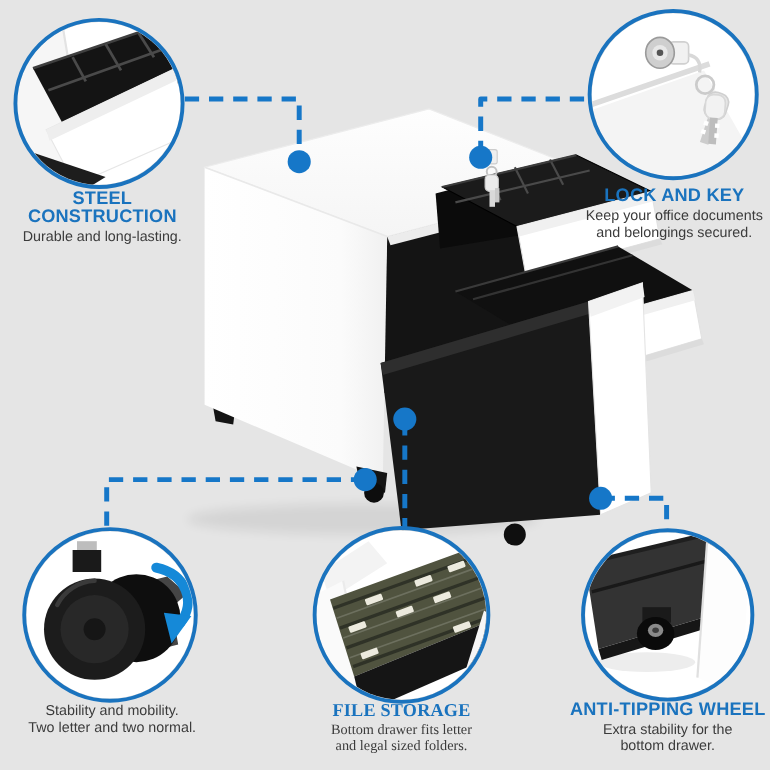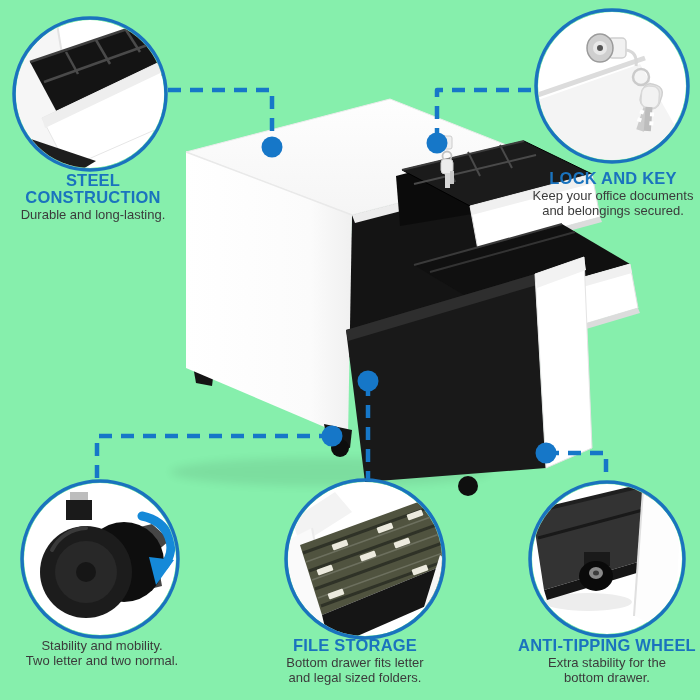--- a/index.html
+++ b/index.html
@@ -1,18 +1,18 @@
 <!DOCTYPE html>
 <html><head>
 <meta charset="utf-8">
 <style>
   html,body{margin:0;padding:0;background:#ffffff;}
   #stage{
     position:relative;width:700px;height:700px;overflow:hidden;
-    background:#86efac;
+    background:#e5e5e5;
     font-family:"Liberation Sans", sans-serif;
   }
   #scene{position:absolute;left:0;top:0;}
   .callout-text{position:absolute;text-align:center;}
   .callout-title{
     font-size:16.5px;font-weight:bold;letter-spacing:.2px;
     line-height:17px;color:#1a73be;
   }
   .callout-desc{
     margin-top:2px;font-size:13px;line-height:14.5px;color:#3b3b3b;
@@ -265,21 +265,21 @@
     <div class="callout-title">LOCK AND KEY</div>
     <div class="callout-desc">Keep your office documents
 and belongings secured.</div>
   </div>
 
   <div class="callout-text" style="left:2px;top:637px;width:200px;">
     <div class="callout-desc">Stability and mobility.
 Two letter and two normal.</div>
   </div>
 
-  <div class="callout-text" style="left:258px;top:637px;width:194px;">
+  <div class="callout-text" style="left:268px;top:637px;width:194px;font-family:Liberation Serif, serif;">
     <div class="callout-title">FILE STORAGE</div>
     <div class="callout-desc">Bottom drawer fits letter
 and legal sized folders.</div>
   </div>
 
   <div class="callout-text" style="left:510px;top:637px;width:194px;">
     <div class="callout-title">ANTI-TIPPING WHEEL</div>
     <div class="callout-desc">Extra stability for the
 bottom drawer.</div>
   </div>

